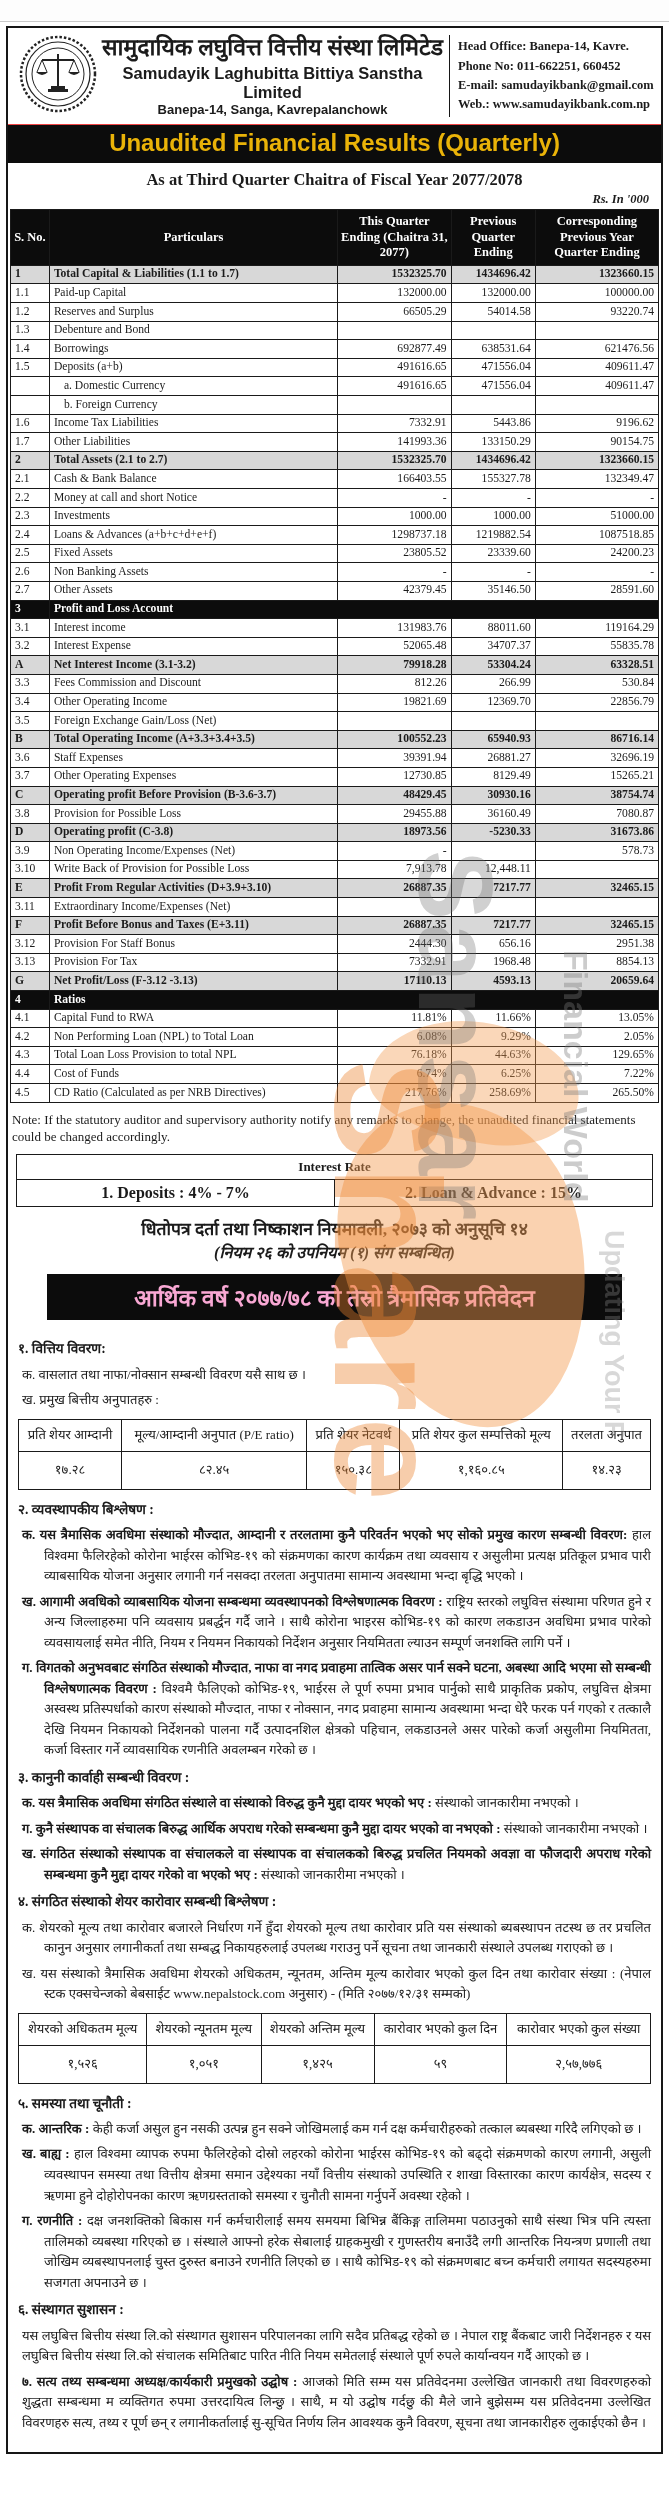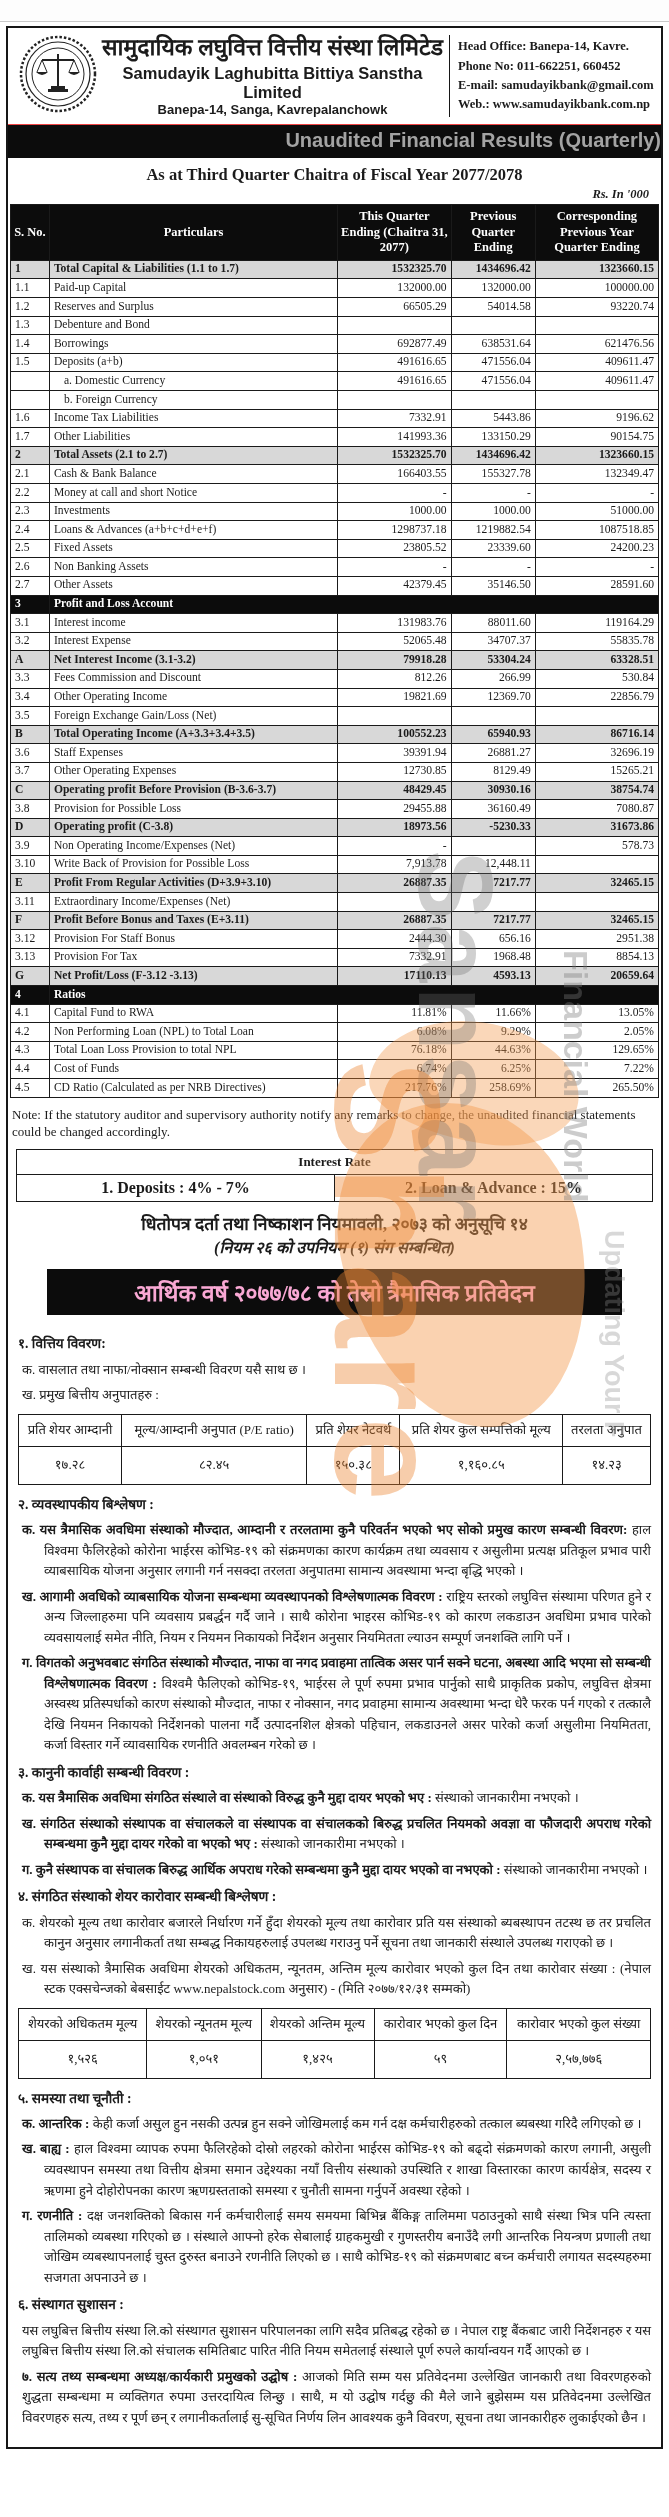--- a/index.html
+++ b/index.html
@@ -18,23 +18,23 @@
   .logo-wrap { width: 84px; flex: 0 0 84px; }
   .org { flex: 1 1 auto; text-align: center; padding-right: 6px; border-right: 1.5px solid #161616; }
   .org-np { font-size: 23px; font-weight: bold; font-family: "Liberation Serif", serif; line-height: 1.15; }
   .org-en { font-size: 16.5px; font-weight: bold; font-family: "Liberation Sans", sans-serif; margin-top: 2px; }
   .org-addr { font-size: 13px; font-weight: bold; font-family: "Liberation Sans", sans-serif; }
   .contact { flex: 0 0 205px; padding-left: 8px; font-family: "Liberation Serif", serif; }
   .contact div { font-size: 12.5px; font-weight: bold; line-height: 1.55; white-space: nowrap; }
 
   
   .title-bar {
-    background: #0c0c0c; color: #a3a3a3; text-align: right;
+    background: #0c0c0c; color: #eab308; text-align: center;
     font-family: "Liberation Sans", sans-serif; font-weight: bold;
-    font-size: 20px; padding: 4px 0 6px 0;
+    font-size: 24px; padding: 4px 0 6px 0;
   }
   .subtitle-row { position: relative; padding: 7px 10px 2px 10px; text-align: center; }
   .subtitle { font-size: 16.5px; font-weight: bold; font-family: "Liberation Serif", serif; }
   .unit-note { text-align: right; font-size: 12.5px; font-weight: bold; font-style: italic; padding: 0 12px 2px 0; }
 
   
   table.fin-table { width: calc(100% - 4px); margin: 0 2px 4px 2px; border-collapse: collapse; }
   table.fin-table th, table.fin-table td { border: 1px solid #1a1a1a; }
   table.fin-table thead th {
     background: #0c0c0c; color: #fff; font-family: "Liberation Serif", serif;
@@ -506,22 +506,22 @@
               <td>१४.२३</td>
             </tr>
           </tbody>
       </table>
         <div class="np-h">२.  व्यवस्थापकीय बिश्लेषण :</div>
         <div class="np-p"><b>क.  यस त्रैमासिक अवधिमा संस्थाको मौज्दात, आम्दानी र तरलतामा कुनै परिवर्तन भएको भए सोको प्रमुख कारण सम्बन्धी विवरण:</b> हाल विश्वमा फैलिरहेको कोरोना भाईरस कोभिड-१९ को संक्रमणका कारण कार्यक्रम तथा व्यवसाय र असुलीमा प्रत्यक्ष प्रतिकूल प्रभाव पारी व्याबसायिक योजना अनुसार लगानी गर्न नसक्दा तरलता अनुपातमा सामान्य अवस्थामा भन्दा बृद्धि भएको ।</div>
         <div class="np-p"><b>ख.  आगामी अवधिको व्याबसायिक योजना सम्बन्धमा व्यवस्थापनको विश्लेषणात्मक विवरण :</b> राष्ट्रिय स्तरको लघुवित्त संस्थामा परिणत हुने र अन्य जिल्लाहरुमा पनि व्यवसाय प्रबर्द्धन गर्दै जाने । साथै कोरोना भाइरस कोभिड-१९ को कारण लकडाउन अवधिमा प्रभाव पारेको व्यवसायलाई समेत नीति, नियम र नियमन निकायको निर्देशन अनुसार नियमितता ल्याउन सम्पूर्ण जनशक्ति लागि पर्ने ।</div>
         <div class="np-p"><b>ग.  विगतको अनुभवबाट संगठित संस्थाको मौज्दात, नाफा वा नगद प्रवाहमा तात्विक असर पार्न सक्ने घटना, अबस्था आदि भएमा सो सम्बन्धी विश्लेषणात्मक विवरण :</b> विश्वमै फैलिएको कोभिड-१९, भाईरस ले पूर्ण रुपमा प्रभाव पार्नुको साथै प्राकृतिक प्रकोप, लघुवित्त क्षेत्रमा अस्वस्थ प्रतिस्पर्धाको कारण संस्थाको मौज्दात, नाफा र नोक्सान, नगद प्रवाहमा सामान्य अवस्थामा भन्दा धेरै फरक पर्न गएको र तत्कालै देखि नियमन निकायको निर्देशनको पालना गर्दै उत्पादनशिल क्षेत्रको पहिचान, लकडाउनले असर पारेको कर्जा असुलीमा नियमितता, कर्जा विस्तार गर्ने व्यावसायिक रणनीति अवलम्बन गरेको छ ।</div>
         <div class="np-h">३.  कानुनी कार्वाही सम्बन्धी विवरण :</div>
         <div class="np-p"><b>क.  यस त्रैमासिक अवधिमा संगठित संस्थाले वा संस्थाको विरुद्ध कुनै मुद्दा दायर भएको भए :</b> संस्थाको जानकारीमा नभएको ।</div>
+        <div class="np-p"><b>ग.  कुनै संस्थापक वा संचालक बिरुद्ध आर्थिक अपराध गरेको सम्बन्धमा कुनै मुद्दा दायर भएको वा नभएको :</b> संस्थाको जानकारीमा नभएको ।</div>
         <div class="np-p"><b>ख.  संगठित संस्थाको संस्थापक वा संचालकले वा संस्थापक वा संचालकको बिरुद्ध प्रचलित नियमको अवज्ञा वा फौजदारी अपराध गरेको सम्बन्धमा कुनै मुद्दा दायर गरेको वा भएको भए :</b> संस्थाको जानकारीमा नभएको ।</div>
-        <div class="np-p"><b>ग.  कुनै संस्थापक वा संचालक बिरुद्ध आर्थिक अपराध गरेको सम्बन्धमा कुनै मुद्दा दायर भएको वा नभएको :</b> संस्थाको जानकारीमा नभएको ।</div>
         <div class="np-h">४.  संगठित संस्थाको शेयर कारोवार सम्बन्धी बिश्लेषण :</div>
         <div class="np-p">क.  शेयरको मूल्य तथा कारोवार बजारले निर्धारण गर्ने हुँदा शेयरको मूल्य तथा कारोवार प्रति यस संस्थाको ब्यबस्थापन तटस्थ छ तर प्रचलित कानुन अनुसार लगानीकर्ता तथा सम्बद्ध निकायहरुलाई उपलब्ध गराउनु पर्ने सूचना तथा जानकारी संस्थाले उपलब्ध गराएको छ ।</div>
         <div class="np-p">ख.  यस संस्थाको त्रैमासिक अवधिमा शेयरको अधिकतम, न्यूनतम, अन्तिम मूल्य कारोवार भएको कुल दिन तथा कारोवार संख्या : (नेपाल स्टक एक्सचेन्जको बेबसाईट www.nepalstock.com अनुसार) - (मिति २०७७/१२/३१ सम्मको)</div>
         <table class="np-table" id="np-share-table">
         <thead>
             <tr>
               <th>शेयरको अधिकतम मूल्य</th>
               <th>शेयरको न्यूनतम मूल्य</th>
               <th>शेयरको अन्तिम मूल्य</th>
               <th>कारोवार भएको कुल दिन</th>

